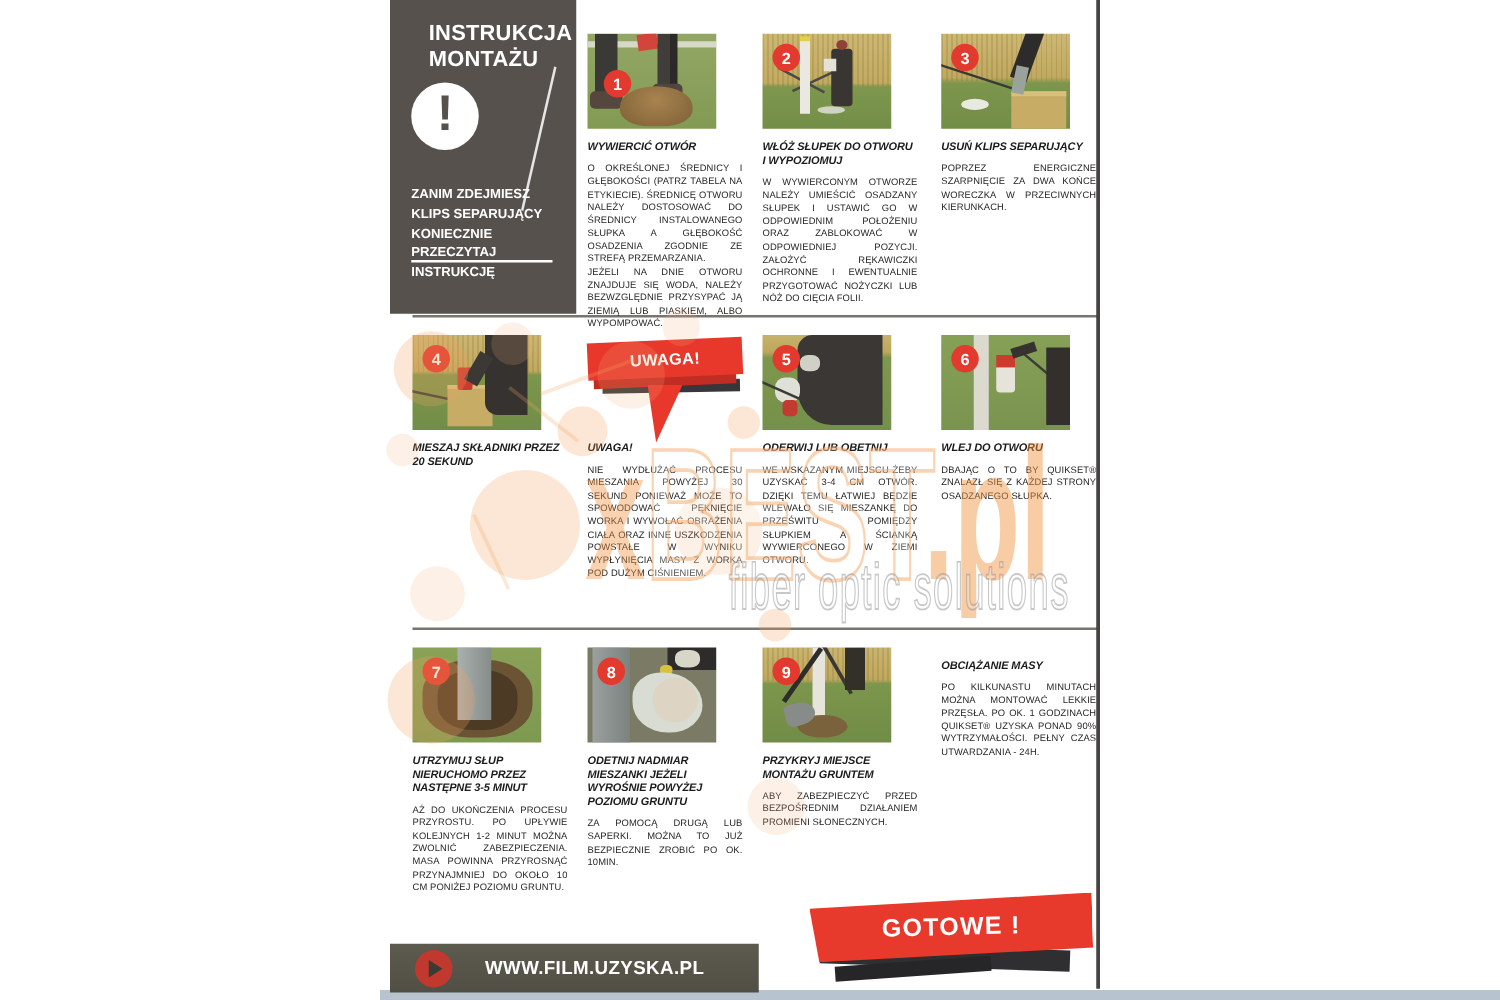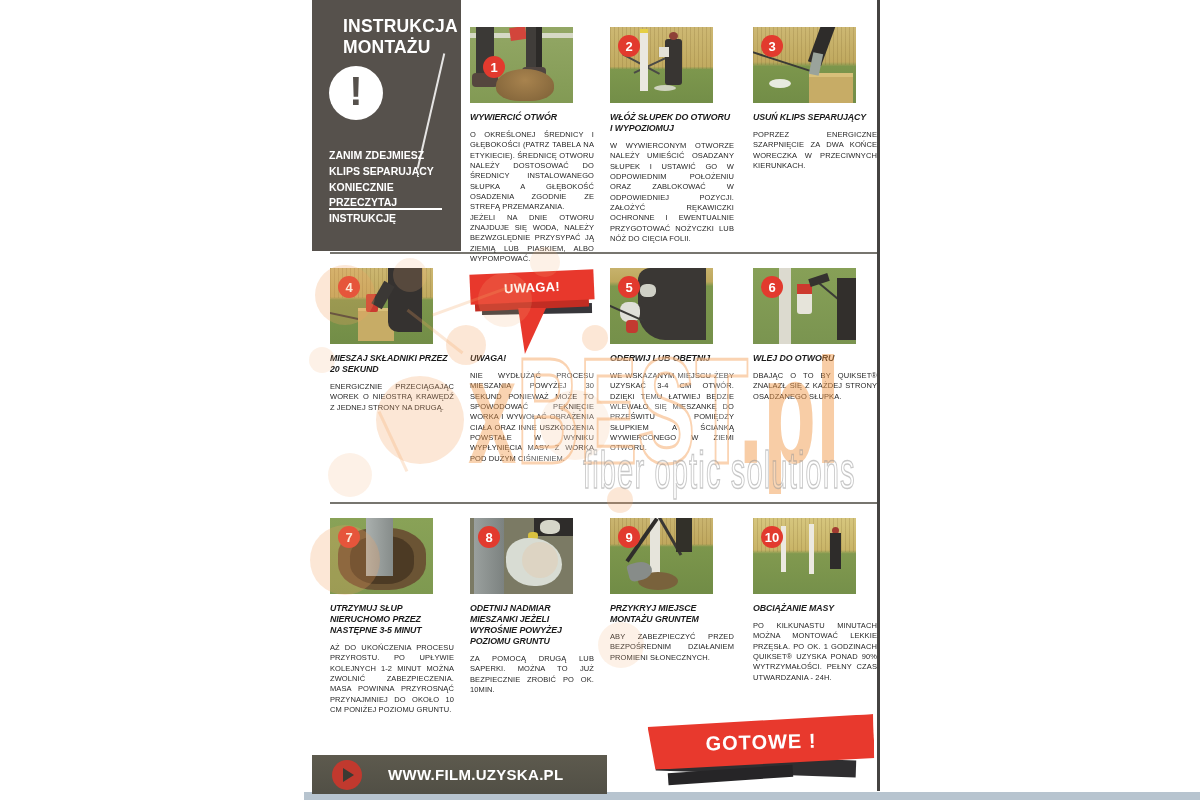--- a/index.html
+++ b/index.html
@@ -145,21 +145,20 @@
       <div style="left:-8px;top:50px;width:72px;height:2px;background:#3a3a36;transform:rotate(12deg);"></div>
       <div style="left:28px;top:40px;width:36px;height:30px;background:#c7ac66;border-top:3px solid #d8c07a;"></div>
       <div style="left:36px;top:26px;width:12px;height:18px;background:#cb3a2f;border-radius:2px;"></div>
       <div style="left:58px;top:0;width:34px;height:64px;background:#353230;border-radius:0 0 0 10px;"></div>
       <div style="left:47px;top:14px;width:12px;height:26px;background:#3b3835;transform:rotate(30deg);"></div>
       <div class="badge">
           <span>4</span>
         </div>
     </div>
     <div class="cap-title">MIESZAJ SKŁADNIKI PRZEZ 20 SEKUND</div>
-    <div class="cap-body">ENERGICZNIE PRZECIĄGAJĄC WOREK O NIEOSTRĄ KRAWĘDŹ Z JEDNEJ STRONY NA DRUGĄ.</div>
   </div>
 
   <div class="cell" style="left:470px;top:268px;">
     <div class="uwaga-box">
       <div class="uw-shadow"></div>
       <div class="uw-fold"></div>
       <div class="uw-tail"></div>
       <div class="uw-main">UWAGA!</div>
     </div>
     <div class="cap-title">UWAGA!</div>
@@ -236,30 +235,20 @@
       <div style="left:66px;top:0;width:16px;height:34px;background:#323029;"></div>
       <div class="badge">
           <span>9</span>
         </div>
     </div>
     <div class="cap-title">PRZYKRYJ MIEJSCE MONTAŻU GRUNTEM</div>
     <div class="cap-body">ABY ZABEZPIECZYĆ PRZED BEZPOŚREDNIM DZIAŁANIEM PROMIENI SŁONECZNYCH.</div>
   </div>
 
   <div class="cell" style="left:753px;top:518px;">
-    <div class="photo" style="background:linear-gradient(180deg,#d6c67e 0%,#c9b467 42%,#81994f 47%,#75904a 100%);">
-      <div style="left:0;top:0;width:103px;height:34px;background:repeating-linear-gradient(90deg,rgba(120,95,40,.2) 0 1px,transparent 1px 4px);"></div>
-      <div style="left:28px;top:8px;width:5px;height:46px;background:#ece9e0;"></div>
-      <div style="left:56px;top:6px;width:5px;height:50px;background:#ece9e0;"></div>
-      <div style="left:79px;top:9px;width:7px;height:7px;background:#a23b31;border-radius:50%;"></div>
-      <div style="left:77px;top:15px;width:11px;height:36px;background:#2e2c2a;"></div>
-      <div class="badge">
-          <span>10</span>
-        </div>
-    </div>
     <div class="cap-title">OBCIĄŻANIE MASY</div>
     <div class="cap-body">PO KILKUNASTU MINUTACH MOŻNA MONTOWAĆ LEKKIE PRZĘSŁA. PO OK. 1 GODZINACH QUIKSET® UZYSKA PONAD 90% WYTRZYMAŁOŚCI. PEŁNY CZAS UTWARDZANIA - 24H.</div>
   </div>
 
   <div class="fbar">
     <div class="play">
         <i></i>
       </div>
     <div class="fbar-url">WWW.FILM.UZYSKA.PL</div>
   </div>

